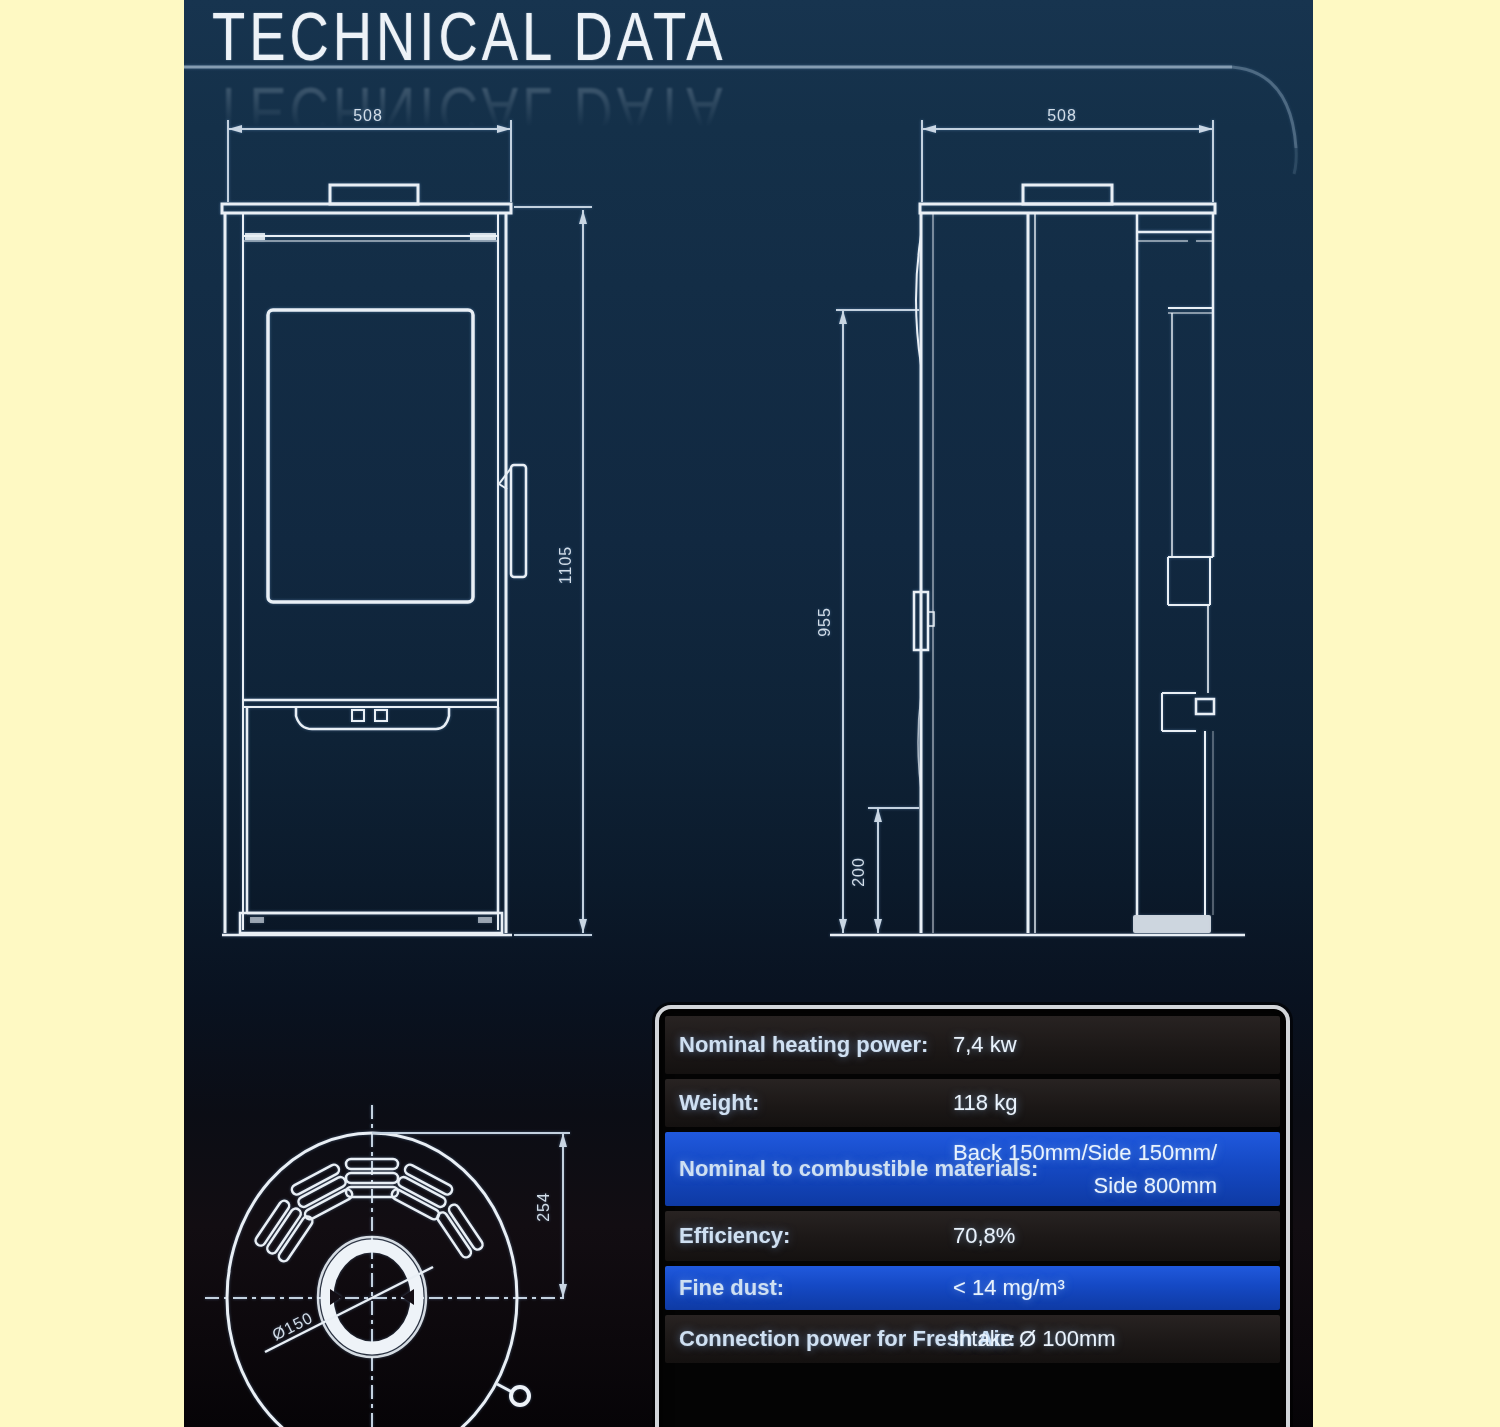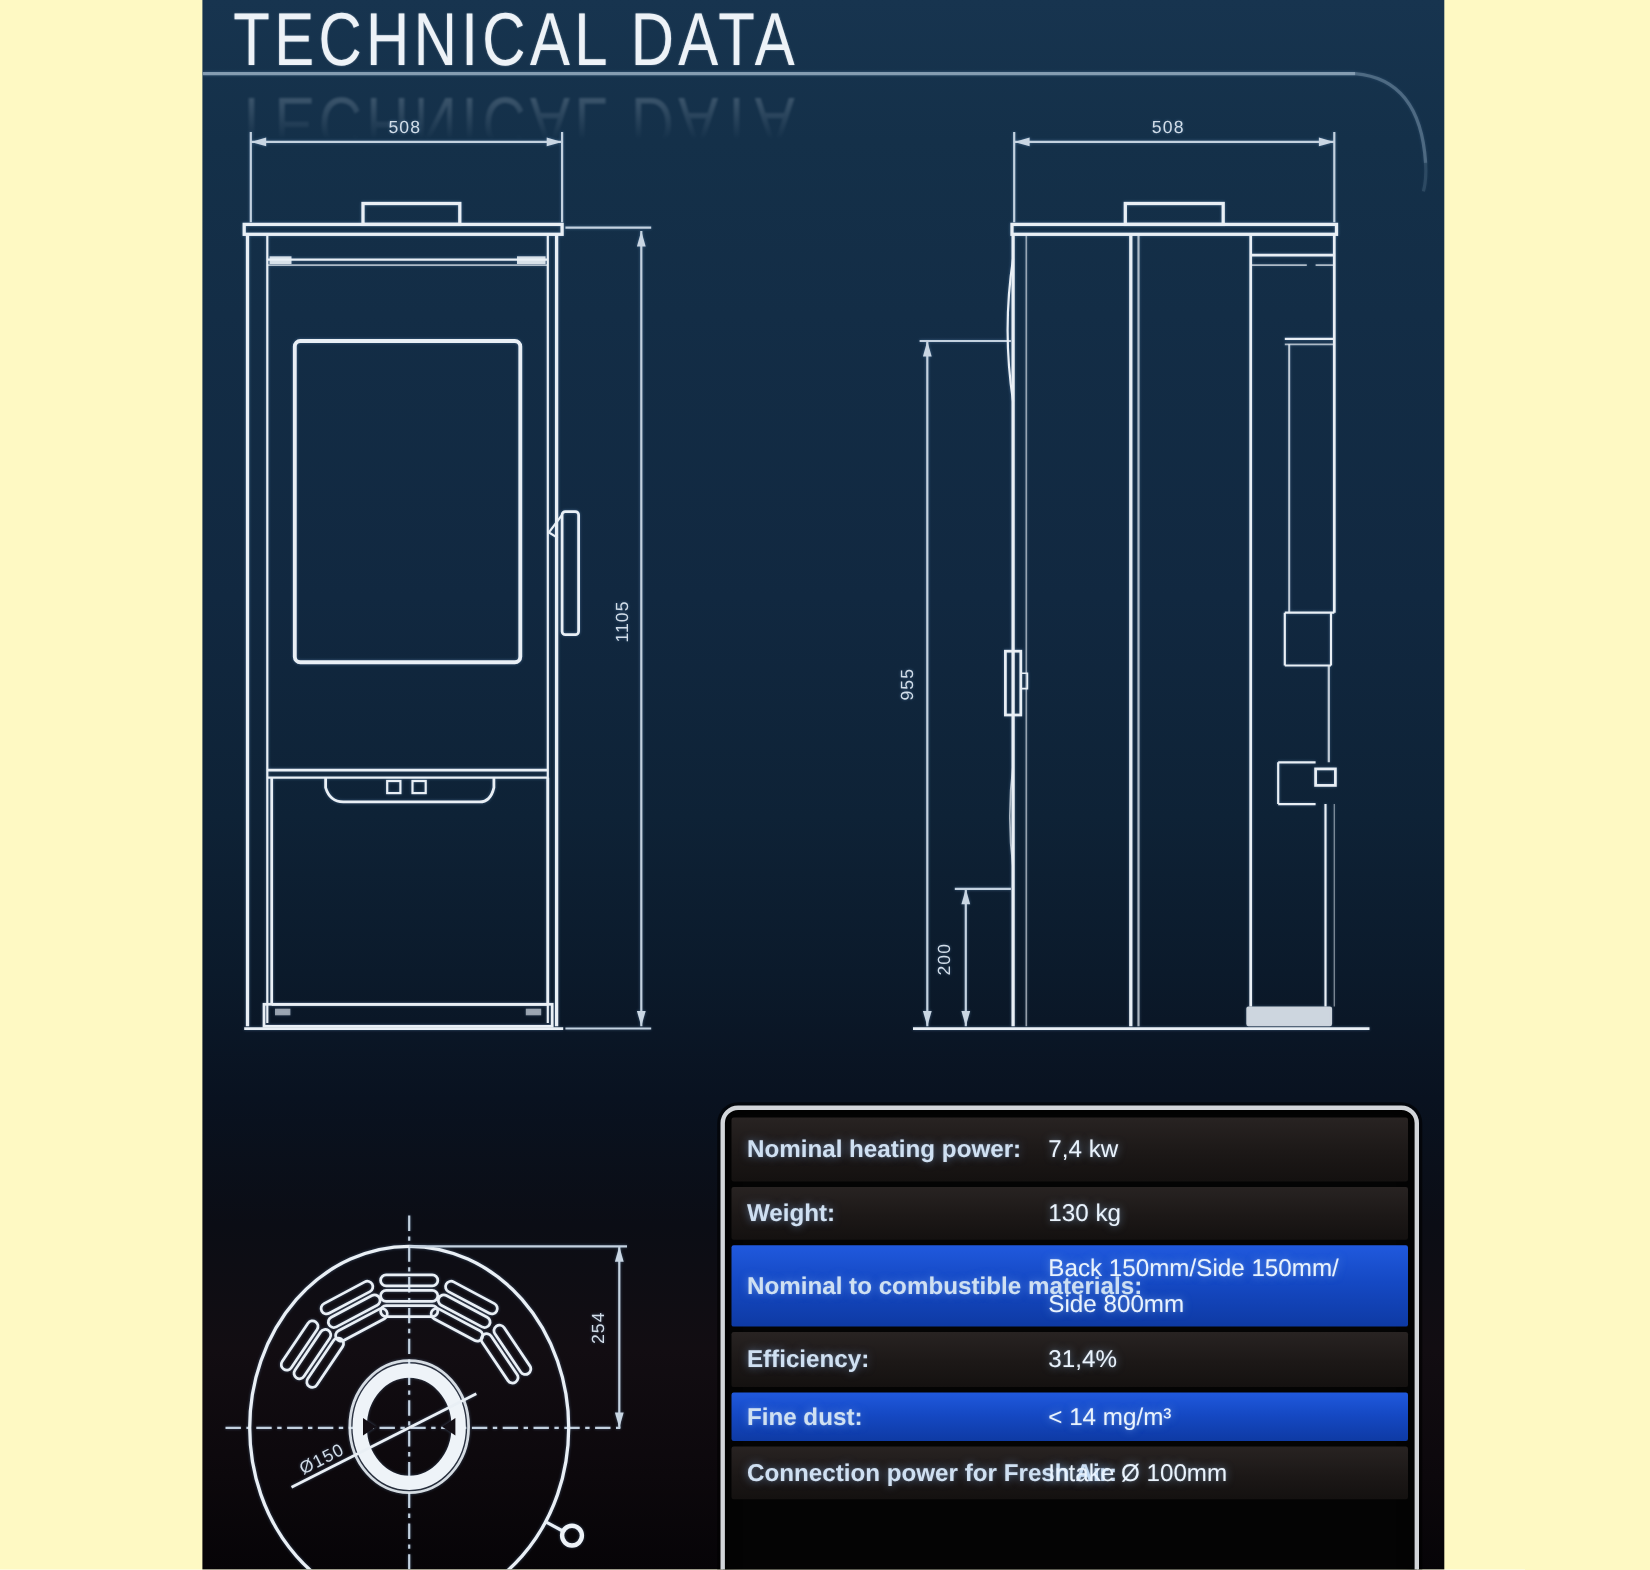--- a/index.html
+++ b/index.html
@@ -47,20 +47,21 @@
   .tlabel{
     position:absolute;left:14px;top:50%;transform:translateY(-50%);
     font-size:22px;color:#cfe0f2;white-space:nowrap;
     text-shadow:0 0 8px rgba(140,190,255,.5),0 0 2px rgba(255,255,255,.2);
     font-weight:bold;
   }
   .tvalue{
     position:absolute;left:288px;top:50%;transform:translateY(-50%);
     font-size:22px;color:#e9f3fd;white-space:nowrap;
     text-shadow:0 0 8px rgba(150,200,255,.55),0 0 2px rgba(255,255,255,.25);
+    text-align:right;
   }
   .tvalue .line{display:block;line-height:33px;}
 </style>
 </head>
 <body>
 
 <div id="page">
   <div id="content">
 
     <h1 class="title">TECHNICAL DATA</h1>
@@ -242,32 +243,32 @@
       </g>
     </svg>
 
     <div class="spec-table">
       <div class="trow dark" style="height:58px">
         <span class="tlabel">Nominal heating power:</span>
         <span class="tvalue">7,4 kw</span>
       </div>
       <div class="trow dark" style="height:48px">
         <span class="tlabel">Weight:</span>
-        <span class="tvalue">130 kg</span>
+        <span class="tvalue">118 kg</span>
       </div>
       <div class="trow blue" style="height:74px">
         <span class="tlabel">Nominal to combustible materials:</span>
         <span class="tvalue">
           <span class="line">Back 150mm/Side 150mm/</span>
           <span class="line">Side 800mm</span>
         </span>
       </div>
       <div class="trow dark" style="height:50px">
         <span class="tlabel">Efficiency:</span>
-        <span class="tvalue">31,4%</span>
+        <span class="tvalue">70,8%</span>
       </div>
       <div class="trow blue" style="height:44px">
         <span class="tlabel">Fine dust:</span>
         <span class="tvalue">&lt; 14 mg/m³</span>
       </div>
       <div class="trow dark" style="height:48px">
         <span class="tlabel">Connection power for Fresh Air:</span>
         <span class="tvalue">Intake Ø 100mm</span>
       </div>
 

